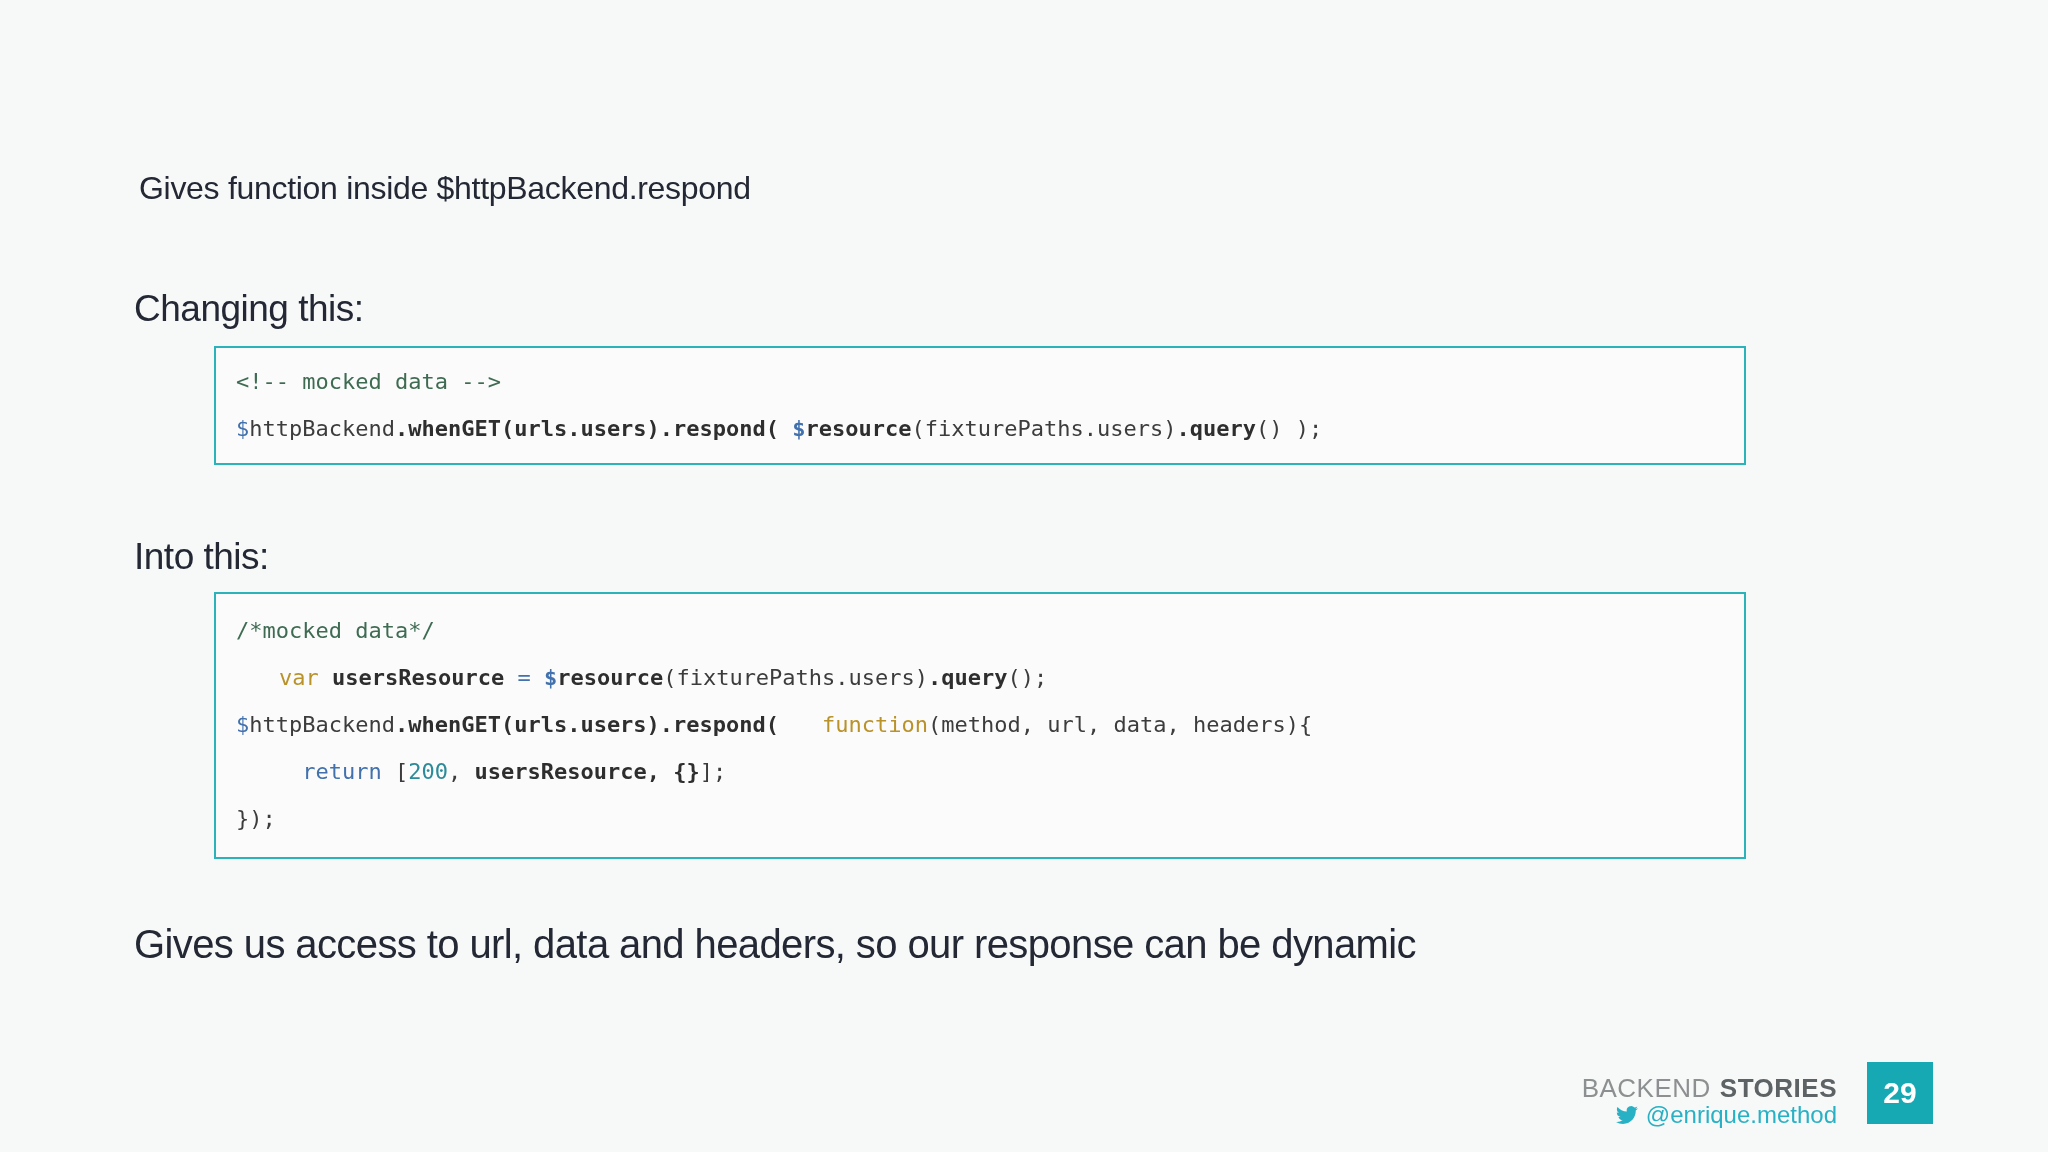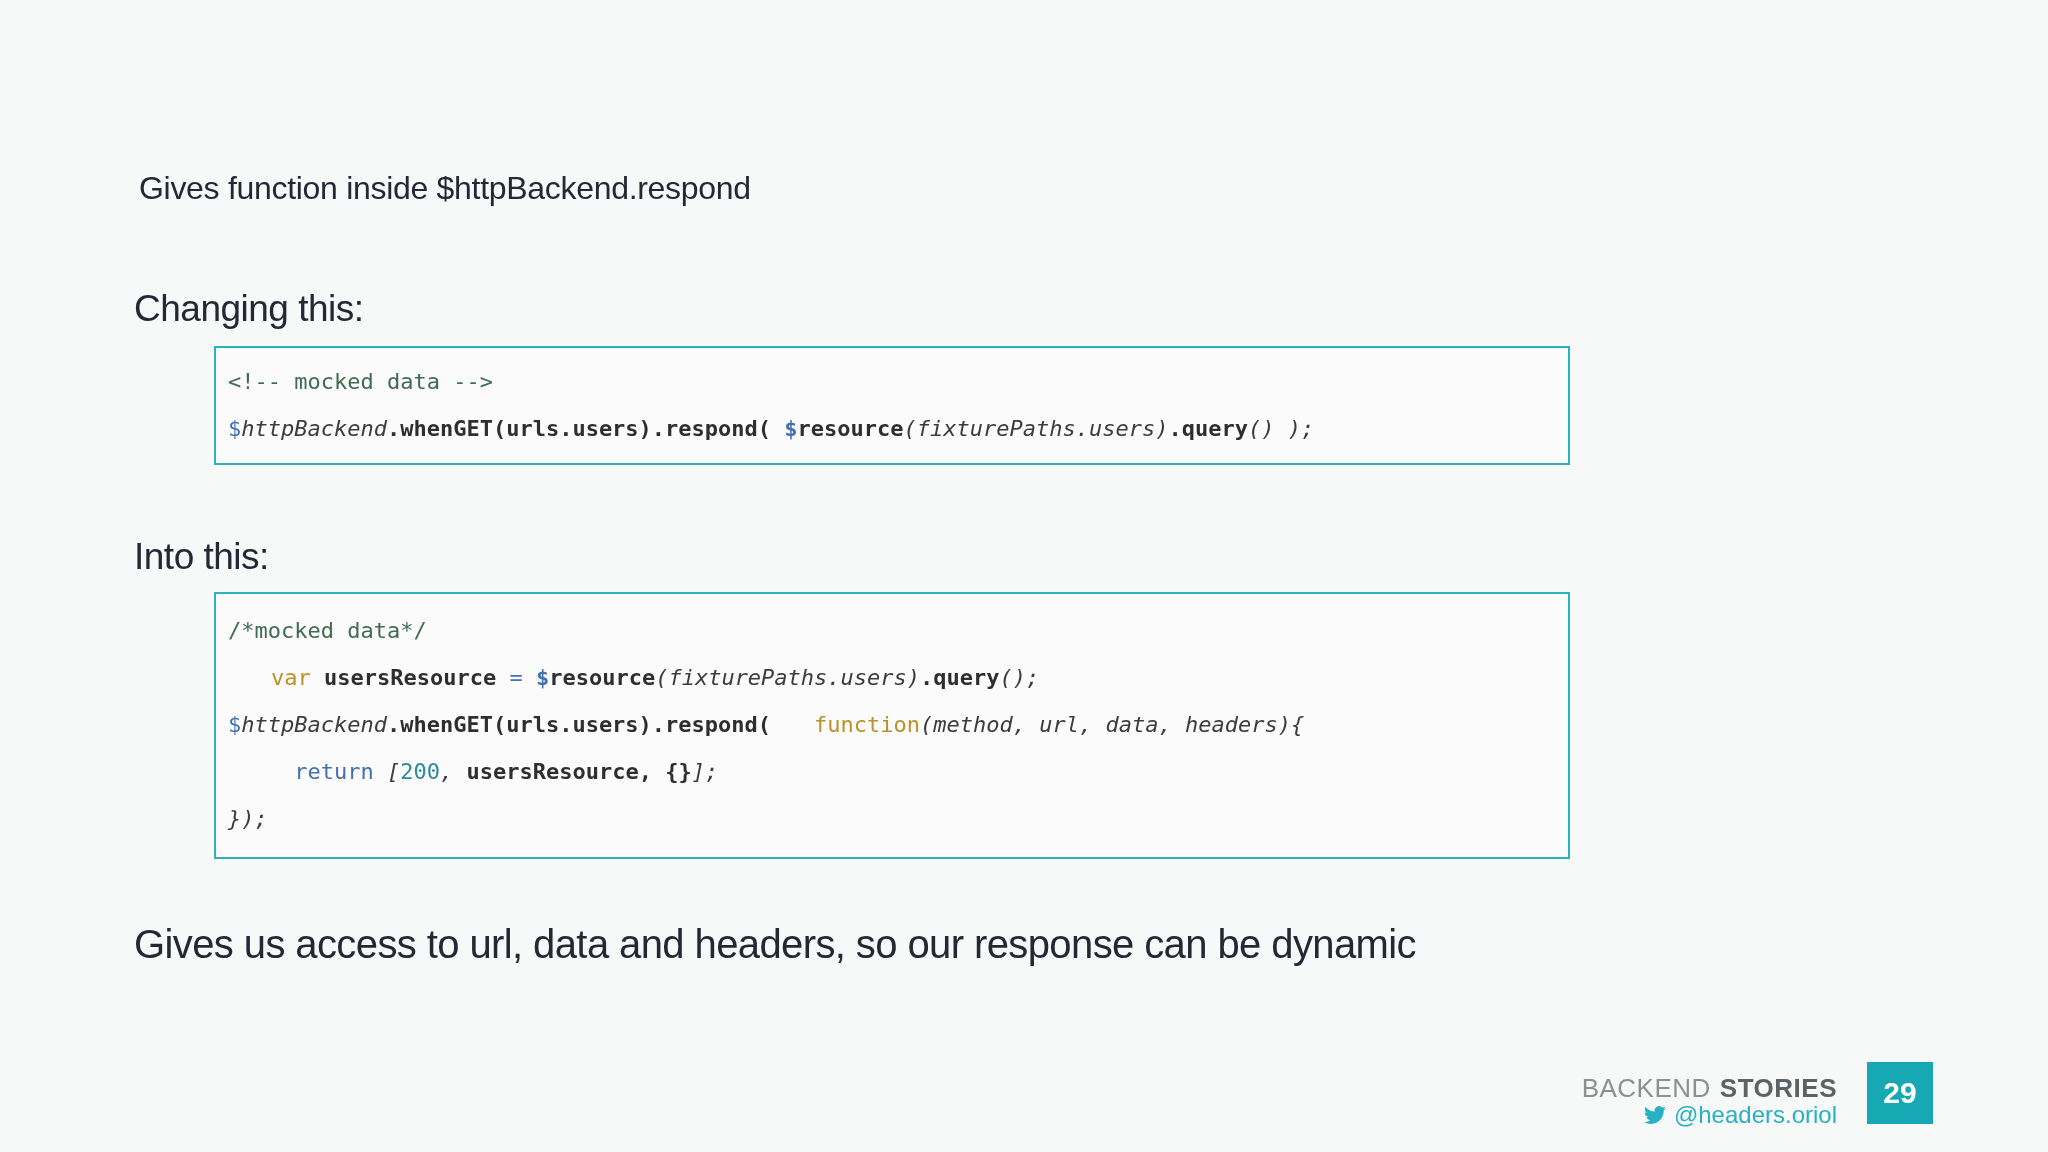--- a/index.html
+++ b/index.html
@@ -40,32 +40,32 @@
     font-size: 37px;
     font-weight: 400;
     color: var(--text-dark, #232834);
     letter-spacing: -0.5px;
   }
   .h-changing { top: 288px; }
   .h-into     { top: 536px; }
   .code-box {
     position: absolute;
     left: 214px;
-    width: 1356px;
+    width: 1532px;
     border: 2px solid var(--accent, #2bb2bb);
     background: #fafbfa;
-    padding: 10px 12px;
+    padding: 10px 20px;
     font-family: "DejaVu Sans Mono", monospace;
     font-size: 22px;
     white-space: pre;
   }
   .box-before { top: 346px; height: 119px; }
   .box-after  { top: 592px; height: 267px; padding-top: 13px; }
   .code-line { line-height: 47px; height: 47px; }
-  .tk-p  { color: var(--code-plain, #3c3c3c); font-style: italic; }
+  .tk-p  { color: var(--code-plain, #3c3c3c); }
   .tk-b  { color: #2e2e2e; font-weight: 700; }
   .tk-c  { color: var(--code-comment, #3f6b53); }
   .tk-d  { color: var(--code-blue, #4271ae); }
   .tk-db { color: var(--code-blue, #4271ae); font-weight: 700; }
   .tk-k  { color: var(--code-gold, #ba922a); margin-left: 43px; }
   .tk-n  { color: var(--code-num, #2d8a99); }
   .statement {
     position: absolute;
     left: 134px;
     top: 922px;
@@ -137,19 +137,19 @@
   <div class="footer">
     <div class="brand-line">
       <span>BACKEND</span><span class="brand-bold">STORIES</span>
     </div>
     <div class="handle-line">
       <span class="tw-icon">
         <svg viewBox="0 0 24 24" aria-hidden="true">
           <path d="M23.953 4.57a10 10 0 0 1-2.825.775 4.958 4.958 0 0 0 2.163-2.723c-.951.555-2.005.959-3.127 1.184a4.92 4.92 0 0 0-8.384 4.482C7.69 8.095 4.067 6.13 1.64 3.162a4.822 4.822 0 0 0-.666 2.475c0 1.71.87 3.213 2.188 4.096a4.904 4.904 0 0 1-2.228-.616v.06a4.923 4.923 0 0 0 3.946 4.827 4.996 4.996 0 0 1-2.212.085 4.936 4.936 0 0 0 4.604 3.417 9.867 9.867 0 0 1-6.102 2.105c-.39 0-.779-.023-1.17-.067a13.995 13.995 0 0 0 7.557 2.209c9.053 0 13.998-7.496 13.998-13.985 0-.21 0-.42-.015-.63A9.935 9.935 0 0 0 24 4.59z"></path>
         </svg>
       </span>
-      <span>@headers.oriol</span>
+      <span>@enrique.method</span>
     </div>
   </div>
 
   <div class="page-number">29</div>
 
 </div>
 
 </body></html>

